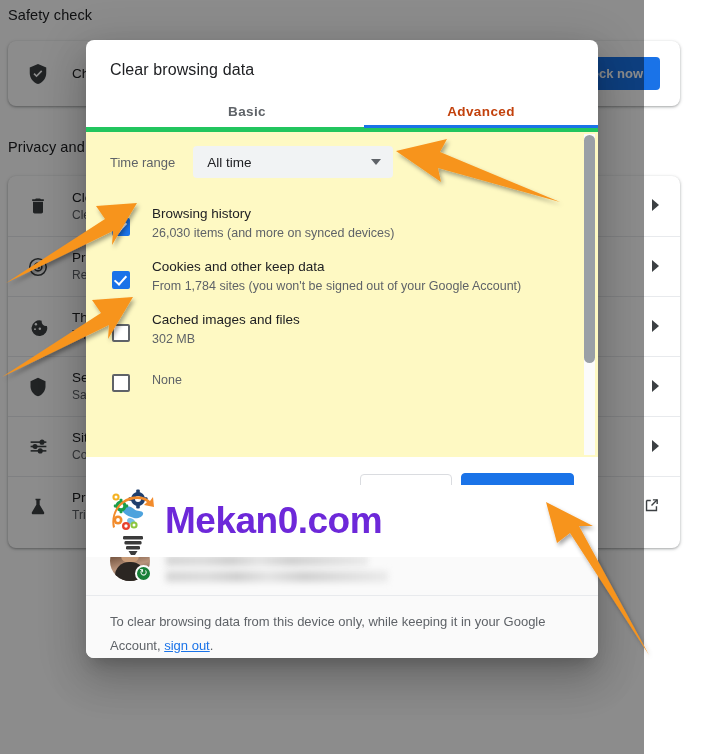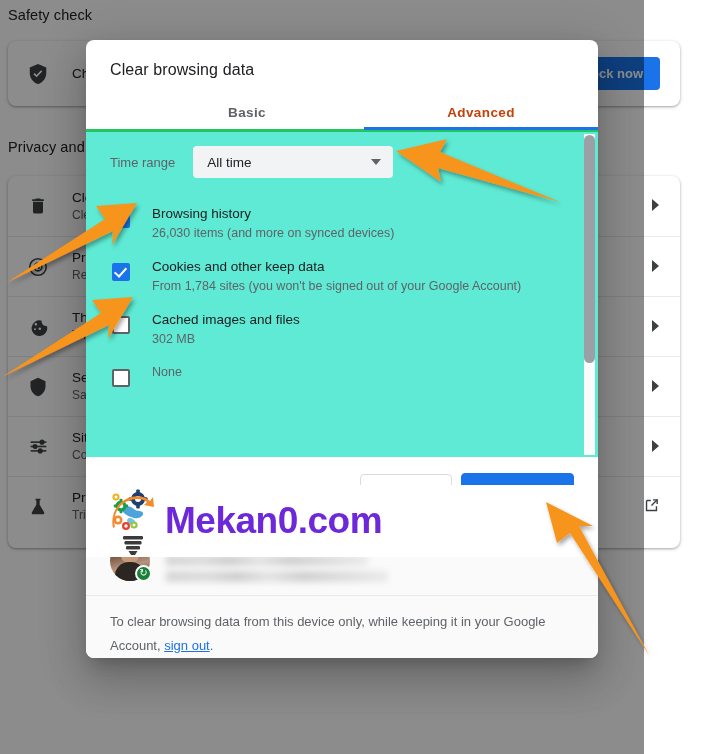--- a/index.html
+++ b/index.html
@@ -84,21 +84,21 @@
   .dlg-title {
     font-size: 16px; color: #202124;
     padding: 19px 0 0 24px;
     line-height: 22px;
     letter-spacing: .1px;
   }
   .dlg-tabs {
     display: flex;
     height: 44px;
     margin-top: 14px;
-    border-bottom: 3px solid #22c55e;
+    border-bottom: 5px solid #22c55e;
     position: relative;
     padding-left: 44px;
   }
   .dlg-tab {
     flex: 1 1 50%;
     display: flex; align-items: center; justify-content: center;
     font-size: 13.5px; font-weight: bold;
     color: #5f6368;
     letter-spacing: .4px;
     position: relative;
@@ -110,21 +110,21 @@
     content: ""; position: absolute;
     left: 0; right: 0; bottom: -1px; height: 3px;
     background: #1a73e8;
   }
 
   .dlg-body {
     position: relative;
     flex: 0 0 auto;
     height: 325px;
     overflow: hidden;
-    background: #5eead4;
+    background: #fef9c3;
   }
   .timerange-row {
     display: flex; align-items: center;
     padding: 14px 24px 10px 24px;
   }
   .timerange-label {
     font-size: 13px; color: #5f6368;
     margin-right: 18px;
   }
   .timerange-select {
@@ -141,21 +141,21 @@
   .timerange-value { flex: 1 1 auto; }
   .caret-down {
     width: 0; height: 0;
     border-left: 5px solid transparent;
     border-right: 5px solid transparent;
     border-top: 6px solid #5f6368;
   }
 
   .opt-list { padding: 6px 0 0 0; }
   .opt-item {
-    display: flex; align-items: flex-start;
+    display: flex; align-items: center;
     padding: 4px 24px 4px 24px;
     min-height: 48px;
     cursor: pointer;
   }
   .cbox {
     flex: 0 0 18px;
     width: 18px; height: 18px;
     border-radius: 2px;
     margin: 12px 22px 0 2px;
     position: relative;

